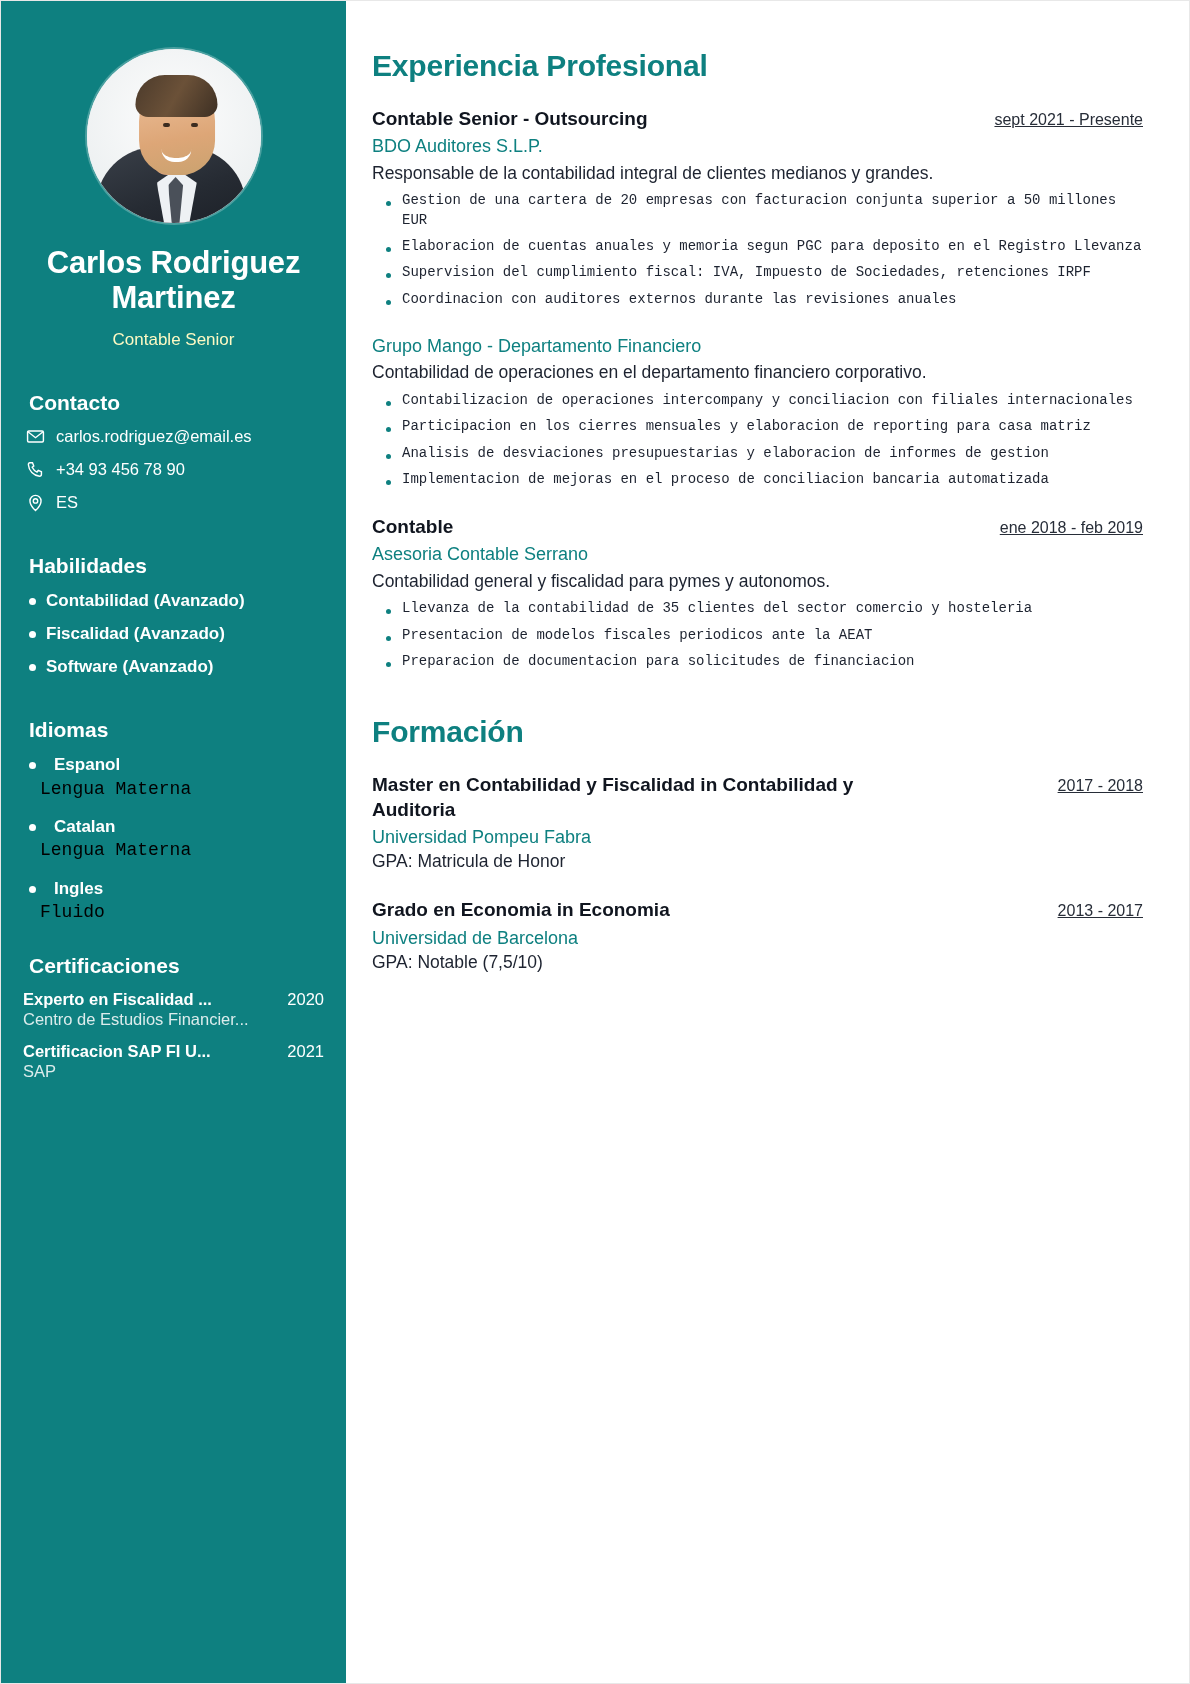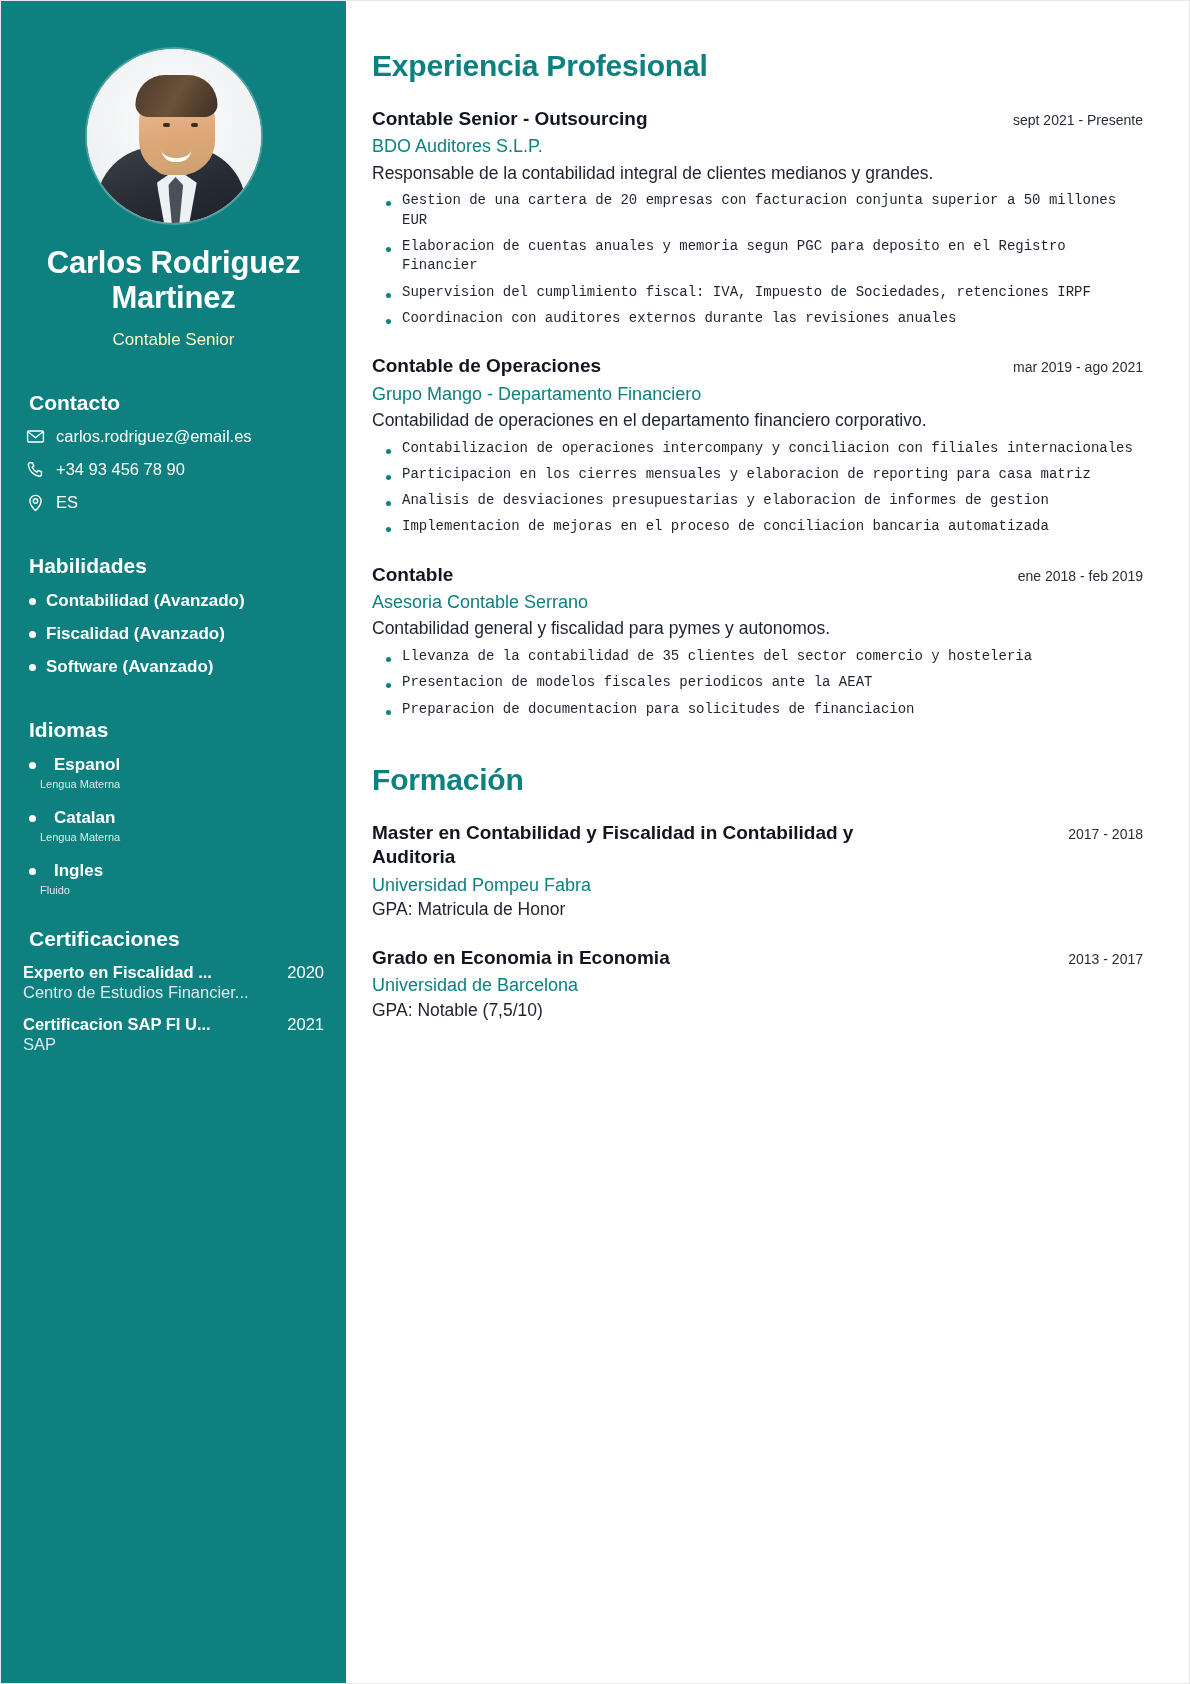--- a/index.html
+++ b/index.html
@@ -132,24 +132,25 @@
     margin: 0 0 12px 6px;
   }
   .dot {
     width: 7px; height: 7px; border-radius: 50%;
     background: #ffffff; margin-top: 8px; flex: 0 0 7px;
   }
   .skill-name { font-size: 17px; font-weight: bold; line-height: 1.25; }
   .lang-block { margin-bottom: 16px; }
   .lang-name { font-size: 17px; font-weight: bold; line-height: 1.25; }
   .lang-level {
-    font-size: 11px;
-    color: #e5e5e5;
+    font-size: 18px;
+    color: #000000;
     margin: 2px 0 0 17px;
     line-height: 1.25;
+    font-family: Liberation Mono, monospace;
   }
   .lang-row { display:flex; align-items:flex-start; gap:18px; margin-left:6px; }
 
   .cert-item { margin: 0 0 13px 0; }
   .cert-top {
     display: flex; justify-content: space-between; align-items: baseline;
     gap: 10px;
   }
   .cert-name {
     font-size: 16.5px; font-weight: bold;
@@ -176,21 +177,21 @@
   }
   .sec-title.second { margin-top: 44px; }
   .entry { margin-bottom: 26px; }
   .entry-head {
     display: flex; justify-content: space-between; align-items: baseline; gap: 18px;
   }
   .entry-title {
     font-size: 19px; font-weight: bold; color: #10151f; line-height: 1.28;
   }
   .entry-date {
-    font-size: 14px; color: #272d38; white-space: nowrap; flex: 0 0 auto;
+    font-size: 16px; color: #272d38; white-space: nowrap; flex: 0 0 auto; text-decoration: underline;
   }
   .entry-org {
     font-size: 18px; color: #0E8080; margin-top: 4px; line-height: 1.3;
   }
   .entry-desc {
     font-size: 17.5px; color: #1d2330; margin-top: 3px; line-height: 1.35;
   }
   .entry-bullets { margin: 6px 0 0 0; padding: 0; list-style: none; }
   .bl {
     display: flex; align-items: flex-start; gap: 11px;
@@ -330,38 +331,34 @@
       </div>
       <div class="entry-org">BDO Auditores S.L.P.</div>
       <div class="entry-desc">Responsable de la contabilidad integral de clientes medianos y grandes.</div>
       <ul class="entry-bullets">
         <li class="bl">
           <span class="bl-dot"></span>
           <span class="bl-text">Gestion de una cartera de 20 empresas con facturacion conjunta superior a 50 millones EUR</span>
         </li>
         <li class="bl">
           <span class="bl-dot"></span>
-          <span class="bl-text">Elaboracion de cuentas anuales y memoria segun PGC para deposito en el Registro Financier</span>
+          <span class="bl-text">Elaboracion de cuentas anuales y memoria segun PGC para deposito en el Registro Llevanza</span>
         </li>
         <li class="bl">
           <span class="bl-dot"></span>
           <span class="bl-text">Supervision del cumplimiento fiscal: IVA, Impuesto de Sociedades, retenciones IRPF</span>
         </li>
         <li class="bl">
           <span class="bl-dot"></span>
           <span class="bl-text">Coordinacion con auditores externos durante las revisiones anuales</span>
         </li>
       </ul>
     </section>
 
     <section class="entry">
-      <div class="entry-head">
-        <span class="entry-title">Contable de Operaciones</span>
-        <span class="entry-date">mar 2019 - ago 2021</span>
-      </div>
       <div class="entry-org">Grupo Mango - Departamento Financiero</div>
       <div class="entry-desc">Contabilidad de operaciones en el departamento financiero corporativo.</div>
       <ul class="entry-bullets">
         <li class="bl">
           <span class="bl-dot"></span>
           <span class="bl-text">Contabilizacion de operaciones intercompany y conciliacion con filiales internacionales</span>
         </li>
         <li class="bl">
           <span class="bl-dot"></span>
           <span class="bl-text">Participacion en los cierres mensuales y elaboracion de reporting para casa matriz</span>

